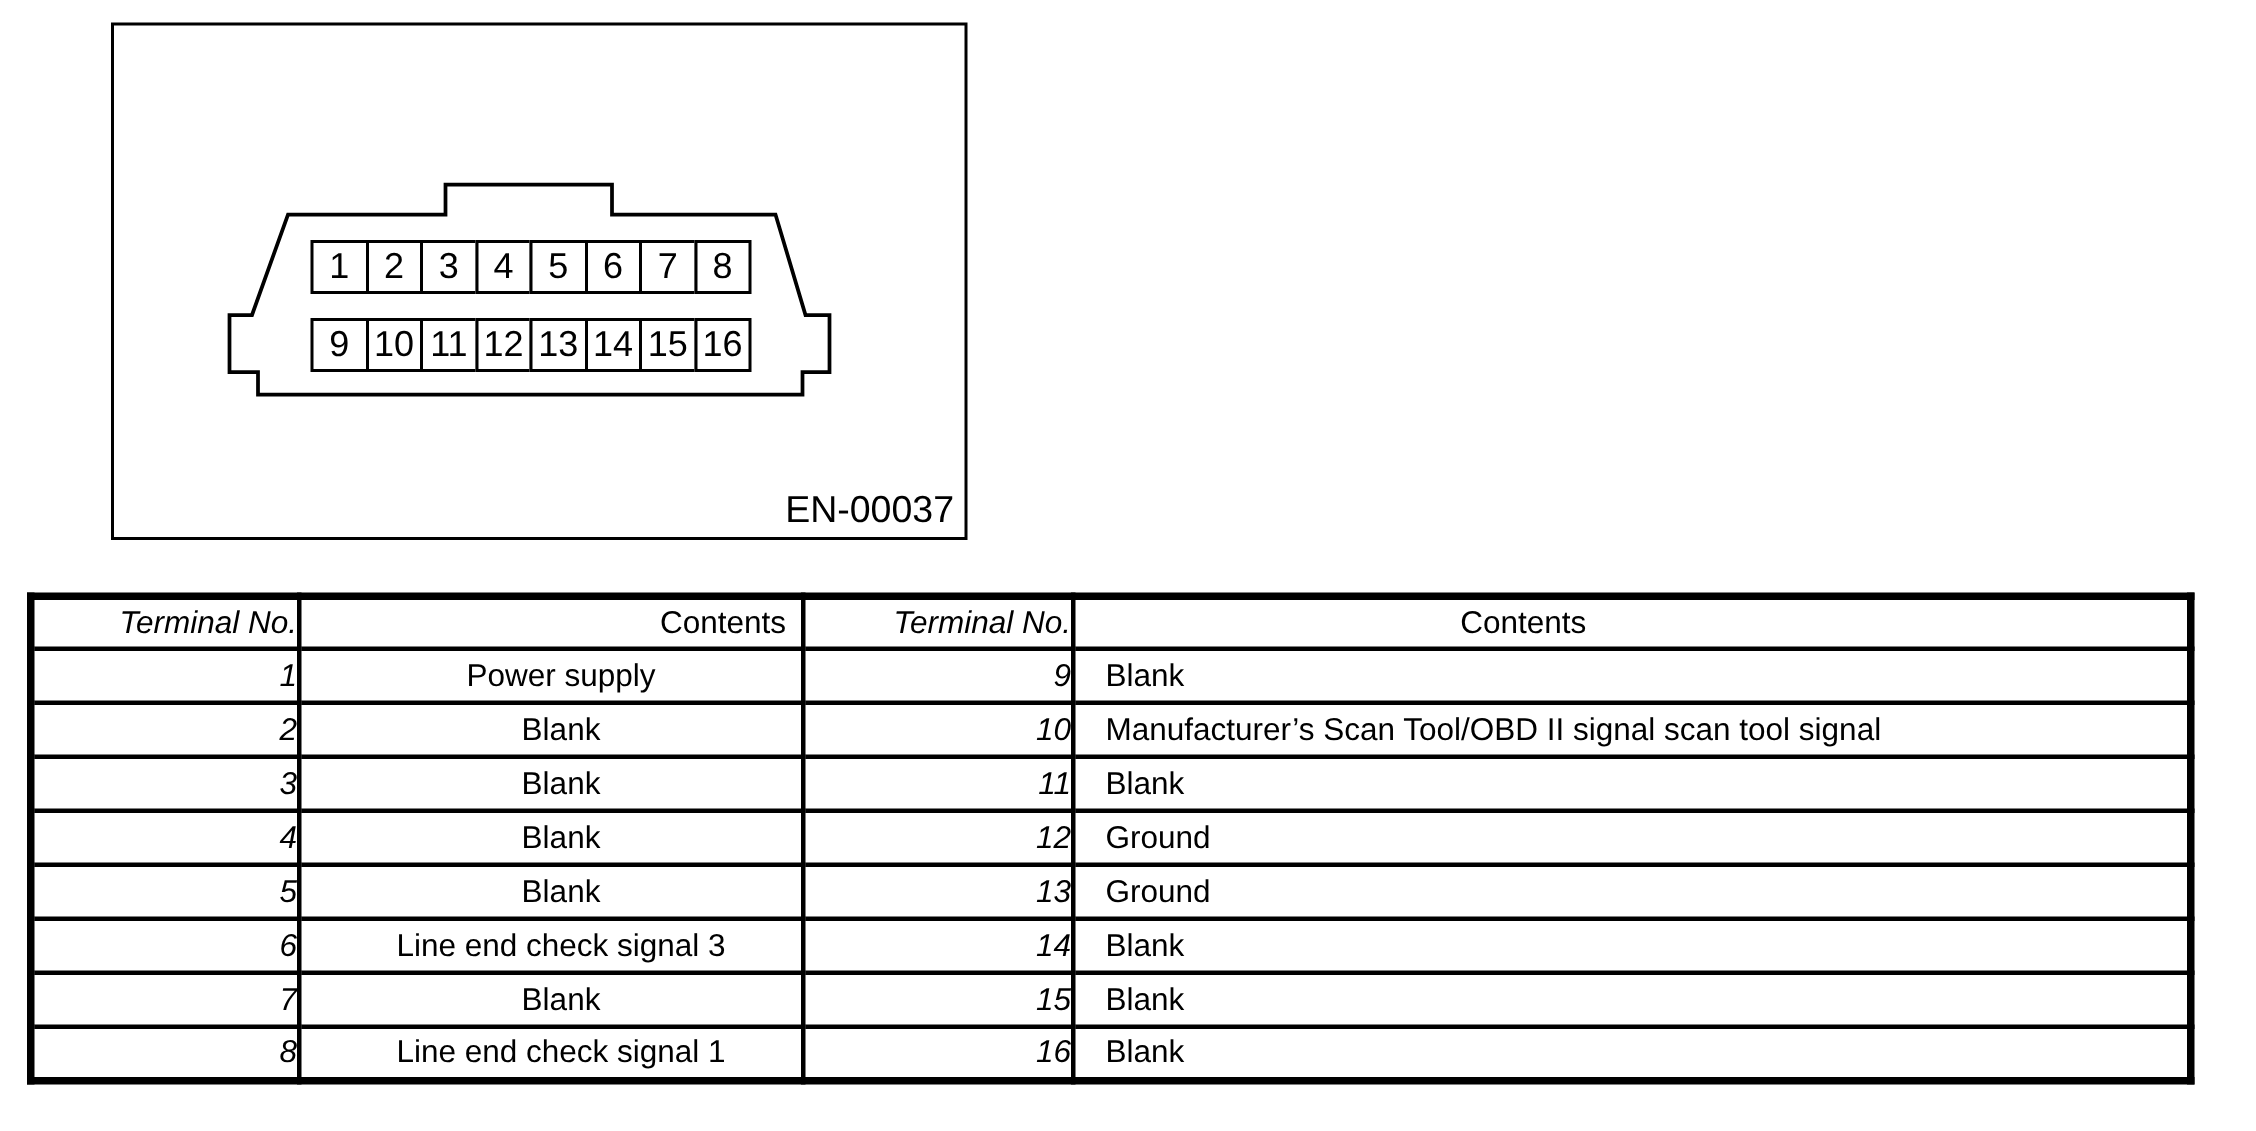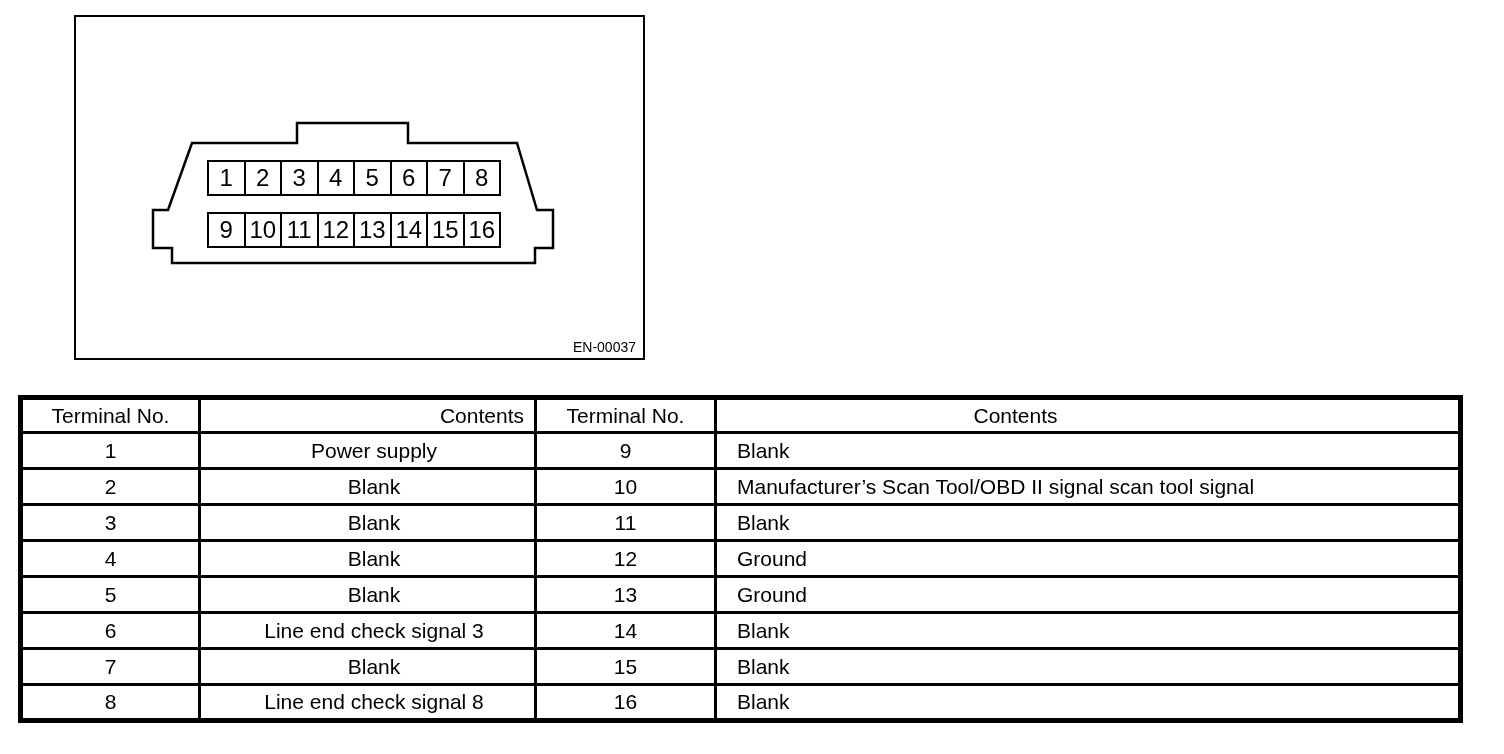--- a/index.html
+++ b/index.html
@@ -37,21 +37,21 @@
     display: flex; align-items: center; justify-content: center;
     font-size: 24px;
     line-height: 1;
   }
   .t-cell:first-child { margin-left: 0; }
   .t-gap { height: 16px; }
 
   .fig-label {
     position: absolute;
     right: 7px; bottom: 3px;
-    font-size: 14px;
+    font-size: 25px;
     white-space: nowrap;
   }
 
   
   table.terminal-table {
     position: absolute;
     left: 18px; top: 395px;
     width: 1440px;
     border-collapse: collapse;
     table-layout: fixed;
@@ -63,21 +63,21 @@
     border: 3px solid #000;
     vertical-align: middle;
     font-weight: normal;
     white-space: nowrap;
     overflow: hidden;
   }
   table.terminal-table { border: 5px solid #000; }
   table.terminal-table thead tr { height: 35px; }
   table.terminal-table tbody tr { height: 36px; }
 
-  .cell-center { text-align: center; }
+  .cell-center { text-align: right; font-style: italic; }
   .th-contents-left { text-align: right; padding-right: 10px; }
   .th-contents-right { text-align: center; padding-right: 144px; }
   .td-contents-left { text-align: center; padding-left: 13px; }
   .td-contents-right { text-align: left; padding-left: 20px; }
 </style>
 </head>
 <body>
 
 <div class="page">
 
@@ -166,20 +166,20 @@
         <td class="td-contents-right">Blank</td>
       </tr>
       <tr>
         <td class="cell-center">7</td>
         <td class="td-contents-left">Blank</td>
         <td class="cell-center">15</td>
         <td class="td-contents-right">Blank</td>
       </tr>
       <tr>
         <td class="cell-center">8</td>
-        <td class="td-contents-left">Line end check signal 8</td>
+        <td class="td-contents-left">Line end check signal 1</td>
         <td class="cell-center">16</td>
         <td class="td-contents-right">Blank</td>
       </tr>
     </tbody>
   </table>
 
 </div>
 
 </body></html>

